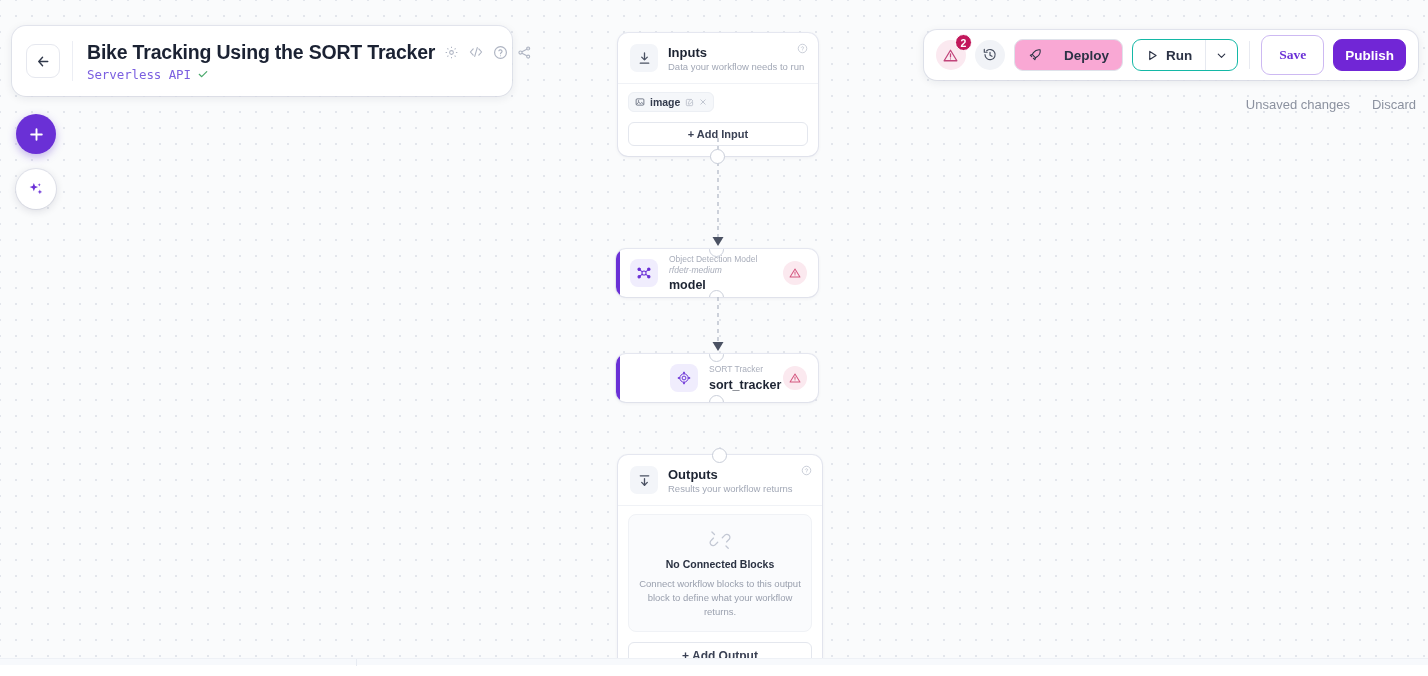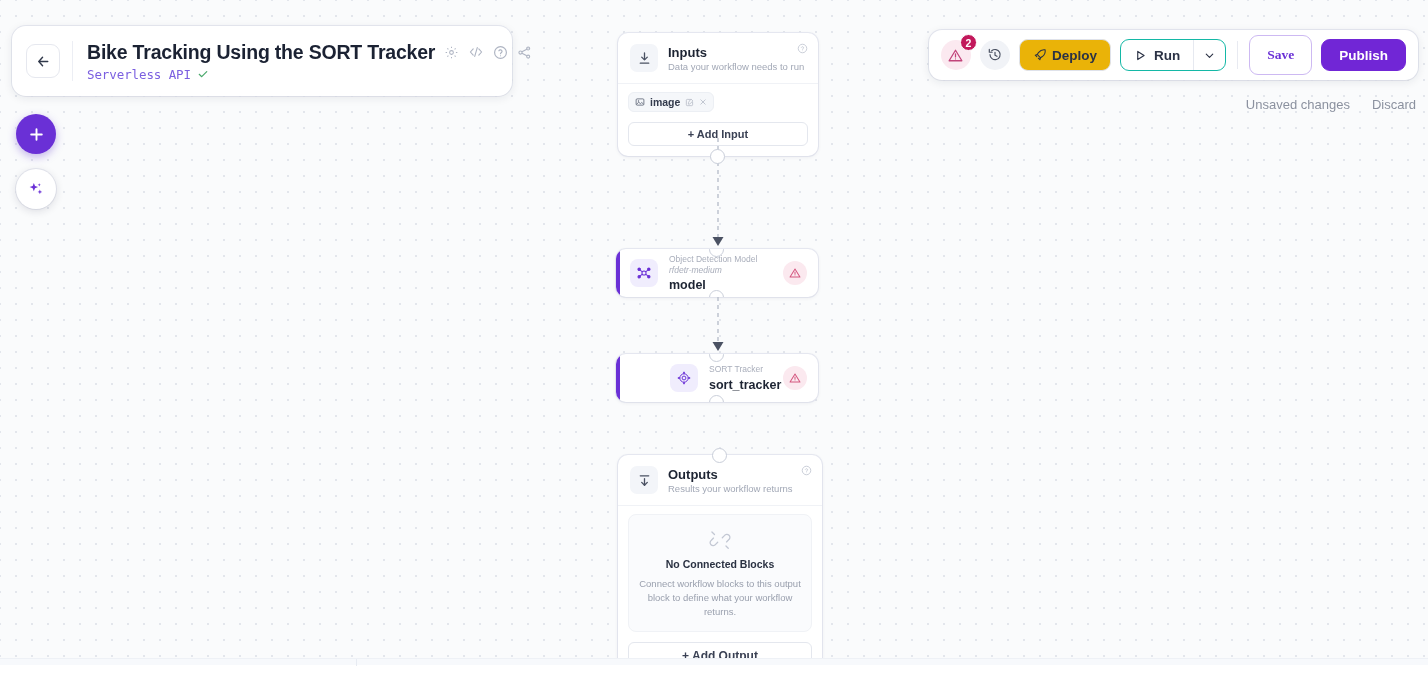--- a/index.html
+++ b/index.html
@@ -102,22 +102,22 @@
     min-width: 17px; height: 17px; padding: 0 4px;
     border-radius: 9px; background: #c2185b; color: #fff;
     font-size: 10.5px; font-weight: 700;
     display: flex; align-items: center; justify-content: center;
     border: 1.5px solid #fff;
   }
   #history-button { background: #f1f3f7; }
 
   .pill-btn {
     height: 32px; border-radius: 9px;
-    border: 1px solid #dfe2ea; background: #eab308;
-    display: flex; align-items: center; gap: 5px;
+    border: 1px solid #dfe2ea; background: #f9a8d4;
+    display: flex; align-items: center; gap: 22px;
     padding: 0 13px; cursor: pointer;
     font-size: 13.5px; font-weight: 600; color: #2b3245;
     white-space: nowrap;
   }
   #run-group { display: flex; align-items: stretch; border: 1px solid #14b8a6; border-radius: 9px; background: #fff; }
   #run-button {
     height: 30px; display: flex; align-items: center; gap: 7px;
     padding: 0 13px; cursor: pointer;
     font-size: 13.5px; font-weight: 600; color: #2b3245;
     border-right: 1px solid #e6e9f0;
@@ -127,21 +127,21 @@
   }
   #toolbar-sep { width: 1px; height: 28px; background: #e8eaf1; margin: 0 2px; }
   #save-button {
     height: 40px; border-radius: 9px; border: 1px solid #cdb9f2; background: #fff;
     color: #6a30d6; font-size: 13.5px; font-weight: 600;
     padding: 0 17px; display: flex; align-items: center; cursor: pointer; font-family: Liberation Serif, serif;
   }
   #publish-button {
     height: 32px; border-radius: 9px; background: #7126d6; border: 1px solid #7126d6;
     color: #fff; font-size: 13.5px; font-weight: 600;
-    padding: 0 17px; display: flex; align-items: center; cursor: pointer;
+    padding: 0 11px; display: flex; align-items: center; cursor: pointer;
   }
   #unsaved-row {
     position: absolute; right: 12px; top: 97px;
     display: flex; align-items: center; gap: 22px;
     font-size: 13px; color: #8b919f;
   }
   #discard-link { cursor: pointer; color: #8b919f; }
 
   
   .node {

